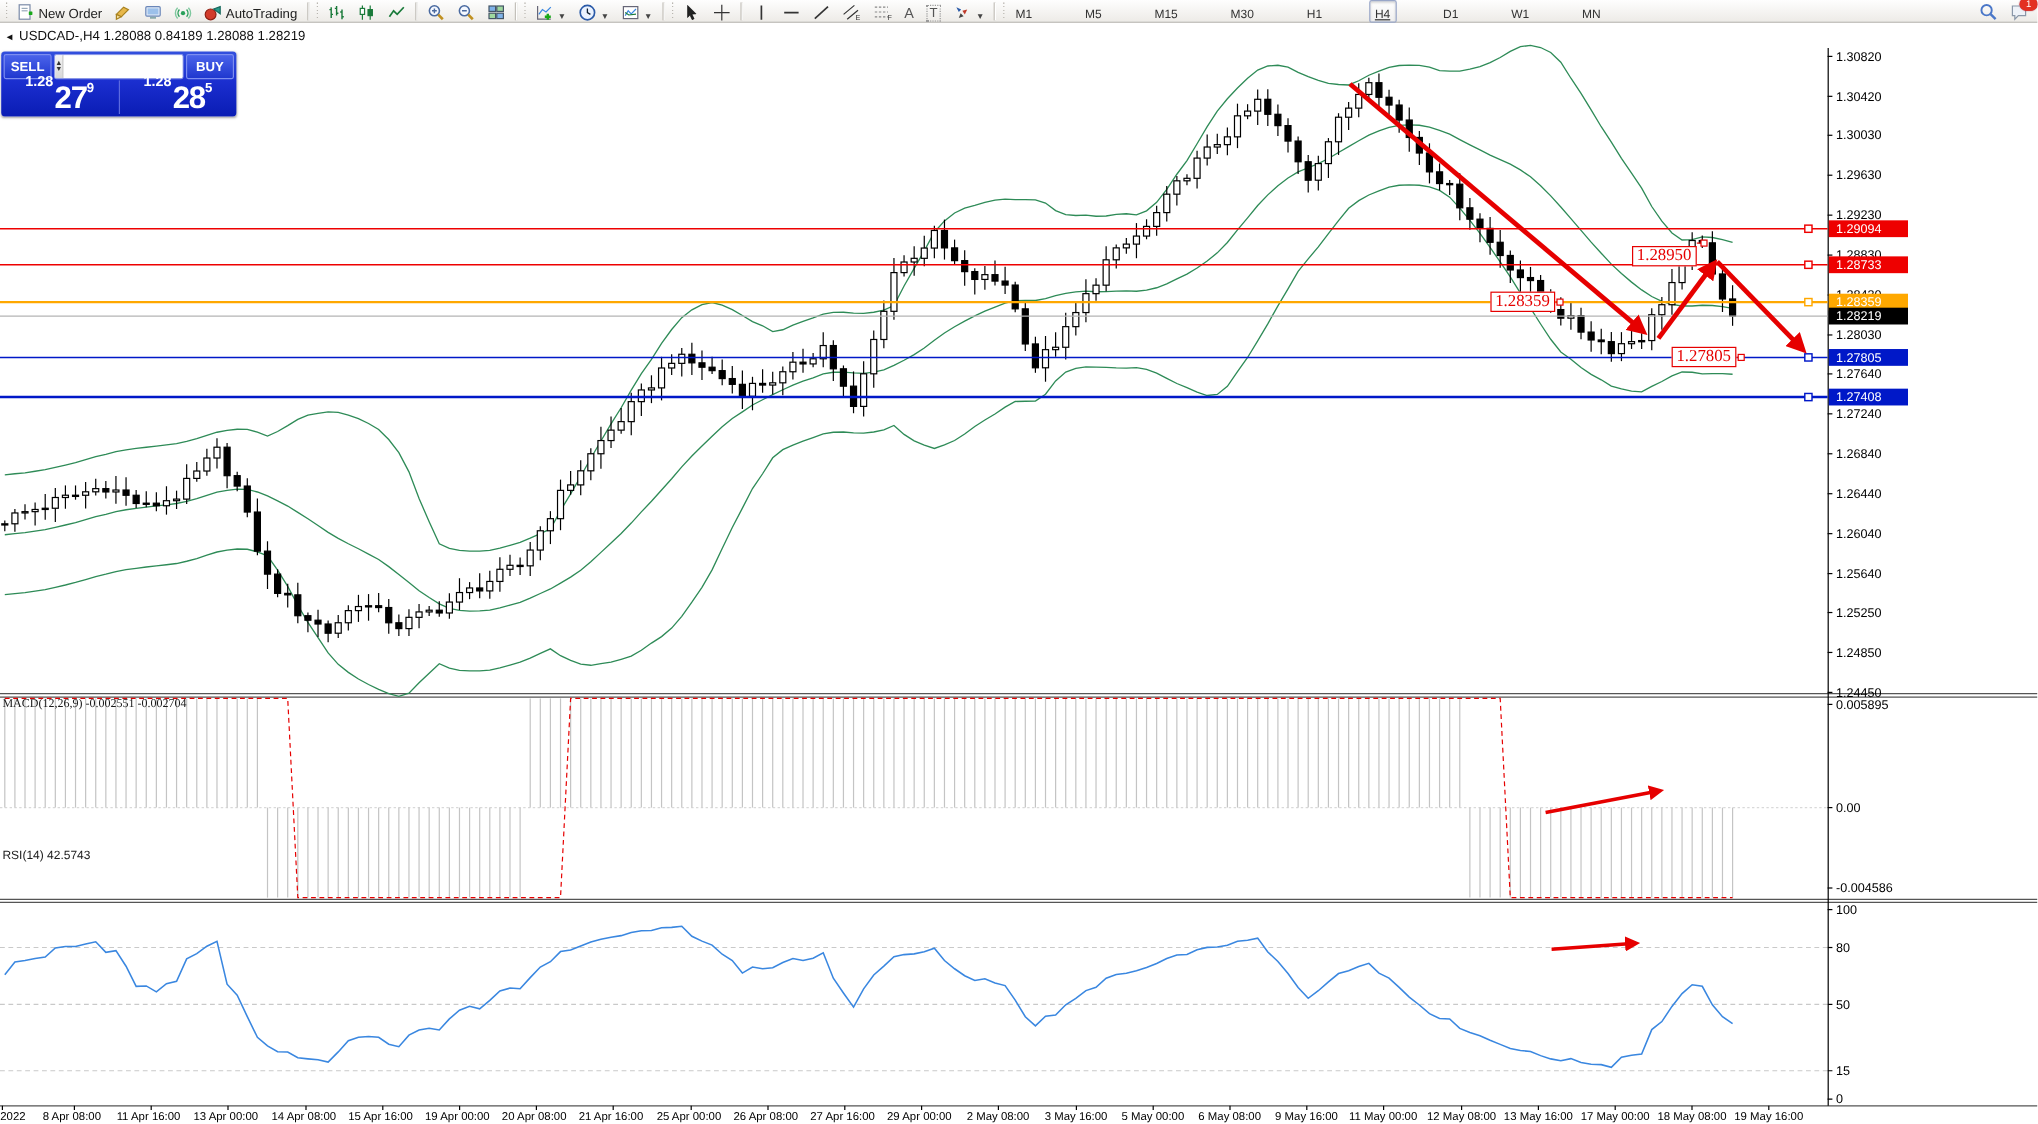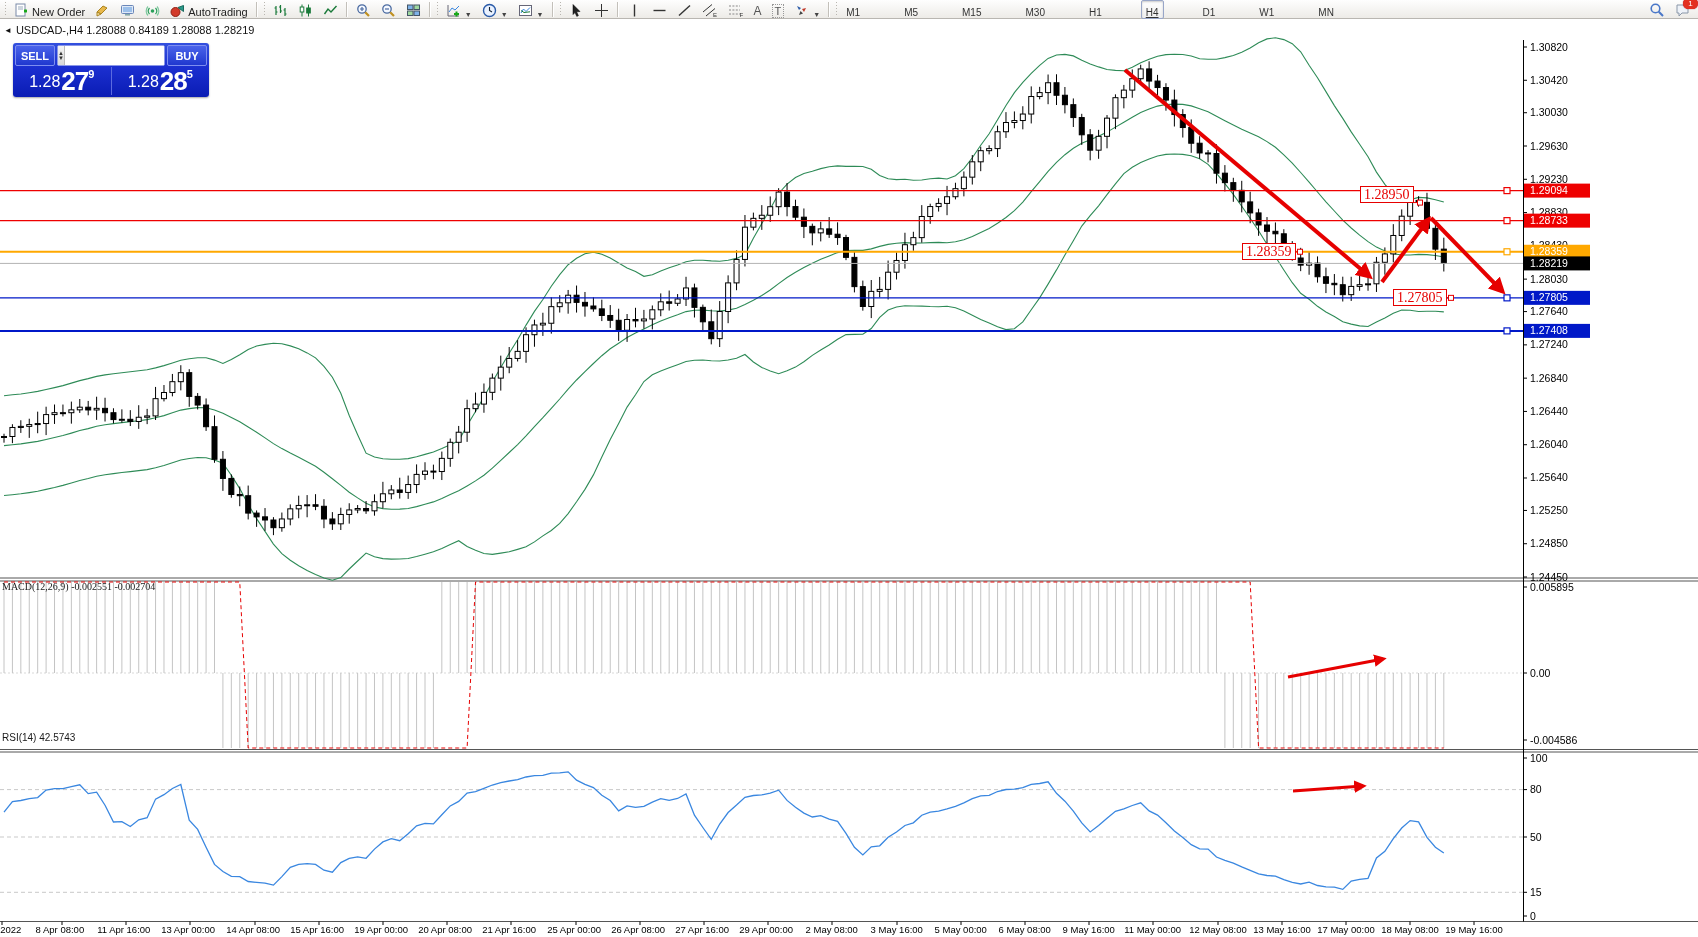--- a/index.html
+++ b/index.html
@@ -18,35 +18,35 @@
   .tf-btn{font-size:10px;color:#333;padding:0 4px;}
   .caret{font-size:7px;color:#444;margin-left:1px;}
   .tb-spacer{flex:1;}
   .badge{position:relative;}
   .badge .cnt{position:absolute;top:-3px;right:-4px;background:#e33022;color:#fff;border-radius:7px;
     min-width:11px;height:11px;font-size:8px;line-height:11px;text-align:center;padding:0 2px;box-shadow:0 0 1px #902;}
   
   #symbol-info{position:absolute;top:24px;left:4px;z-index:20;font-size:11px;color:#111;display:flex;align-items:center;gap:4px;}
   #symbol-info .mk{font-size:8px;color:#111;}
   
-  #trade{position:absolute;left:13px;top:43px;width:196px;height:54px;z-index:30;
+  #trade{position:absolute;left:1px;top:43px;width:196px;height:54px;z-index:30;
     background:linear-gradient(#3350de 0%,#1b2fd0 45%,#0a1cb4 100%);border-radius:3px;
     box-shadow:0 1px 2px rgba(0,0,0,.35);color:#fff;}
   #trade .row1{display:flex;align-items:stretch;height:21px;margin:2px 2px 0 2px;gap:2px;}
   .trade-btn{flex:0 0 38px;display:flex;align-items:center;justify-content:center;
     background:linear-gradient(#4a63ea,#2038cf);border:1px solid #7e8ef0;border-radius:2px;
     font-size:11px;font-weight:bold;color:#fff;}
   #vol-wrap{flex:1;display:flex;align-items:stretch;background:#fff;border:1px solid #8a97e8;border-radius:2px;overflow:hidden;}
   .spin{width:15px;background:linear-gradient(#f4f4f4,#d8d8d8);border-right:1px solid #bbb;
     display:flex;flex-direction:column;align-items:center;justify-content:center;color:#333;font-size:6px;line-height:5px;}
   #vol-input{flex:1;border:none;outline:none;text-align:right;font-size:12px;color:#000;padding:0 4px;font-family:"Liberation Sans",sans-serif;}
   #trade .row2{display:flex;height:28px;margin-top:1px;}
   .half{flex:1;display:flex;align-items:flex-end;justify-content:center;padding-bottom:2px;}
   .half.sell{border-right:1px solid #5b6ae0;}
-  .px-small{font-size:16px;font-weight:normal;margin:0 1px 2px 0;}
+  .px-small{font-size:12px;font-weight:bold;margin:0 1px 18px 0;}
   .px-big{font-size:26px;font-weight:bold;line-height:24px;letter-spacing:-1px;}
   .px-sup{font-size:11px;font-weight:bold;align-self:flex-start;margin-top:1px;}
   
   .ind-label{position:absolute;left:2px;z-index:20;font-size:10px;color:#1a1a1a;}
   
   .annot{position:absolute;z-index:25;border:1px solid #e60000;background:#fff;color:#e60000;
     font-family:"Liberation Serif",serif;font-size:14px;line-height:15px;padding:0 3px;white-space:nowrap;}
   svg text{font-family:"Liberation Sans",sans-serif;}
   #chart-wrap{position:absolute;top:0;left:0;z-index:1;}
 </style>
@@ -954,21 +954,21 @@
     </div>
     <div class="half">
       <span class="px-small">1.28</span>
       <span class="px-big">28</span>
       <span class="px-sup">5</span>
     </div>
   </div>
 </div>
 
 <div class="ind-label" style="top:581px;font-family:Liberation Serif, serif;">MACD(12,26,9) -0.002551 -0.002704</div>
-<div class="ind-label" style="top:732px;">RSI(14) 42.5743</div>
+<div class="ind-label" style="top:708px;">RSI(14) 42.5743</div>
 
 <div id="annots">
-      <div class="annot" style="top: 186px; left: 1360px; text-align: center;">1.28950</div>
+      <div class="annot" style="top: 205px; left: 1360px; text-align: center;">1.28950</div>
       <div class="annot" style="top: 242.761px; left: 1242px;">1.28359</div>
       <div class="annot" style="top: 288.856px; left: 1393px;">1.27805</div>
     </div>
 
 </div>
 
 </body></html>

